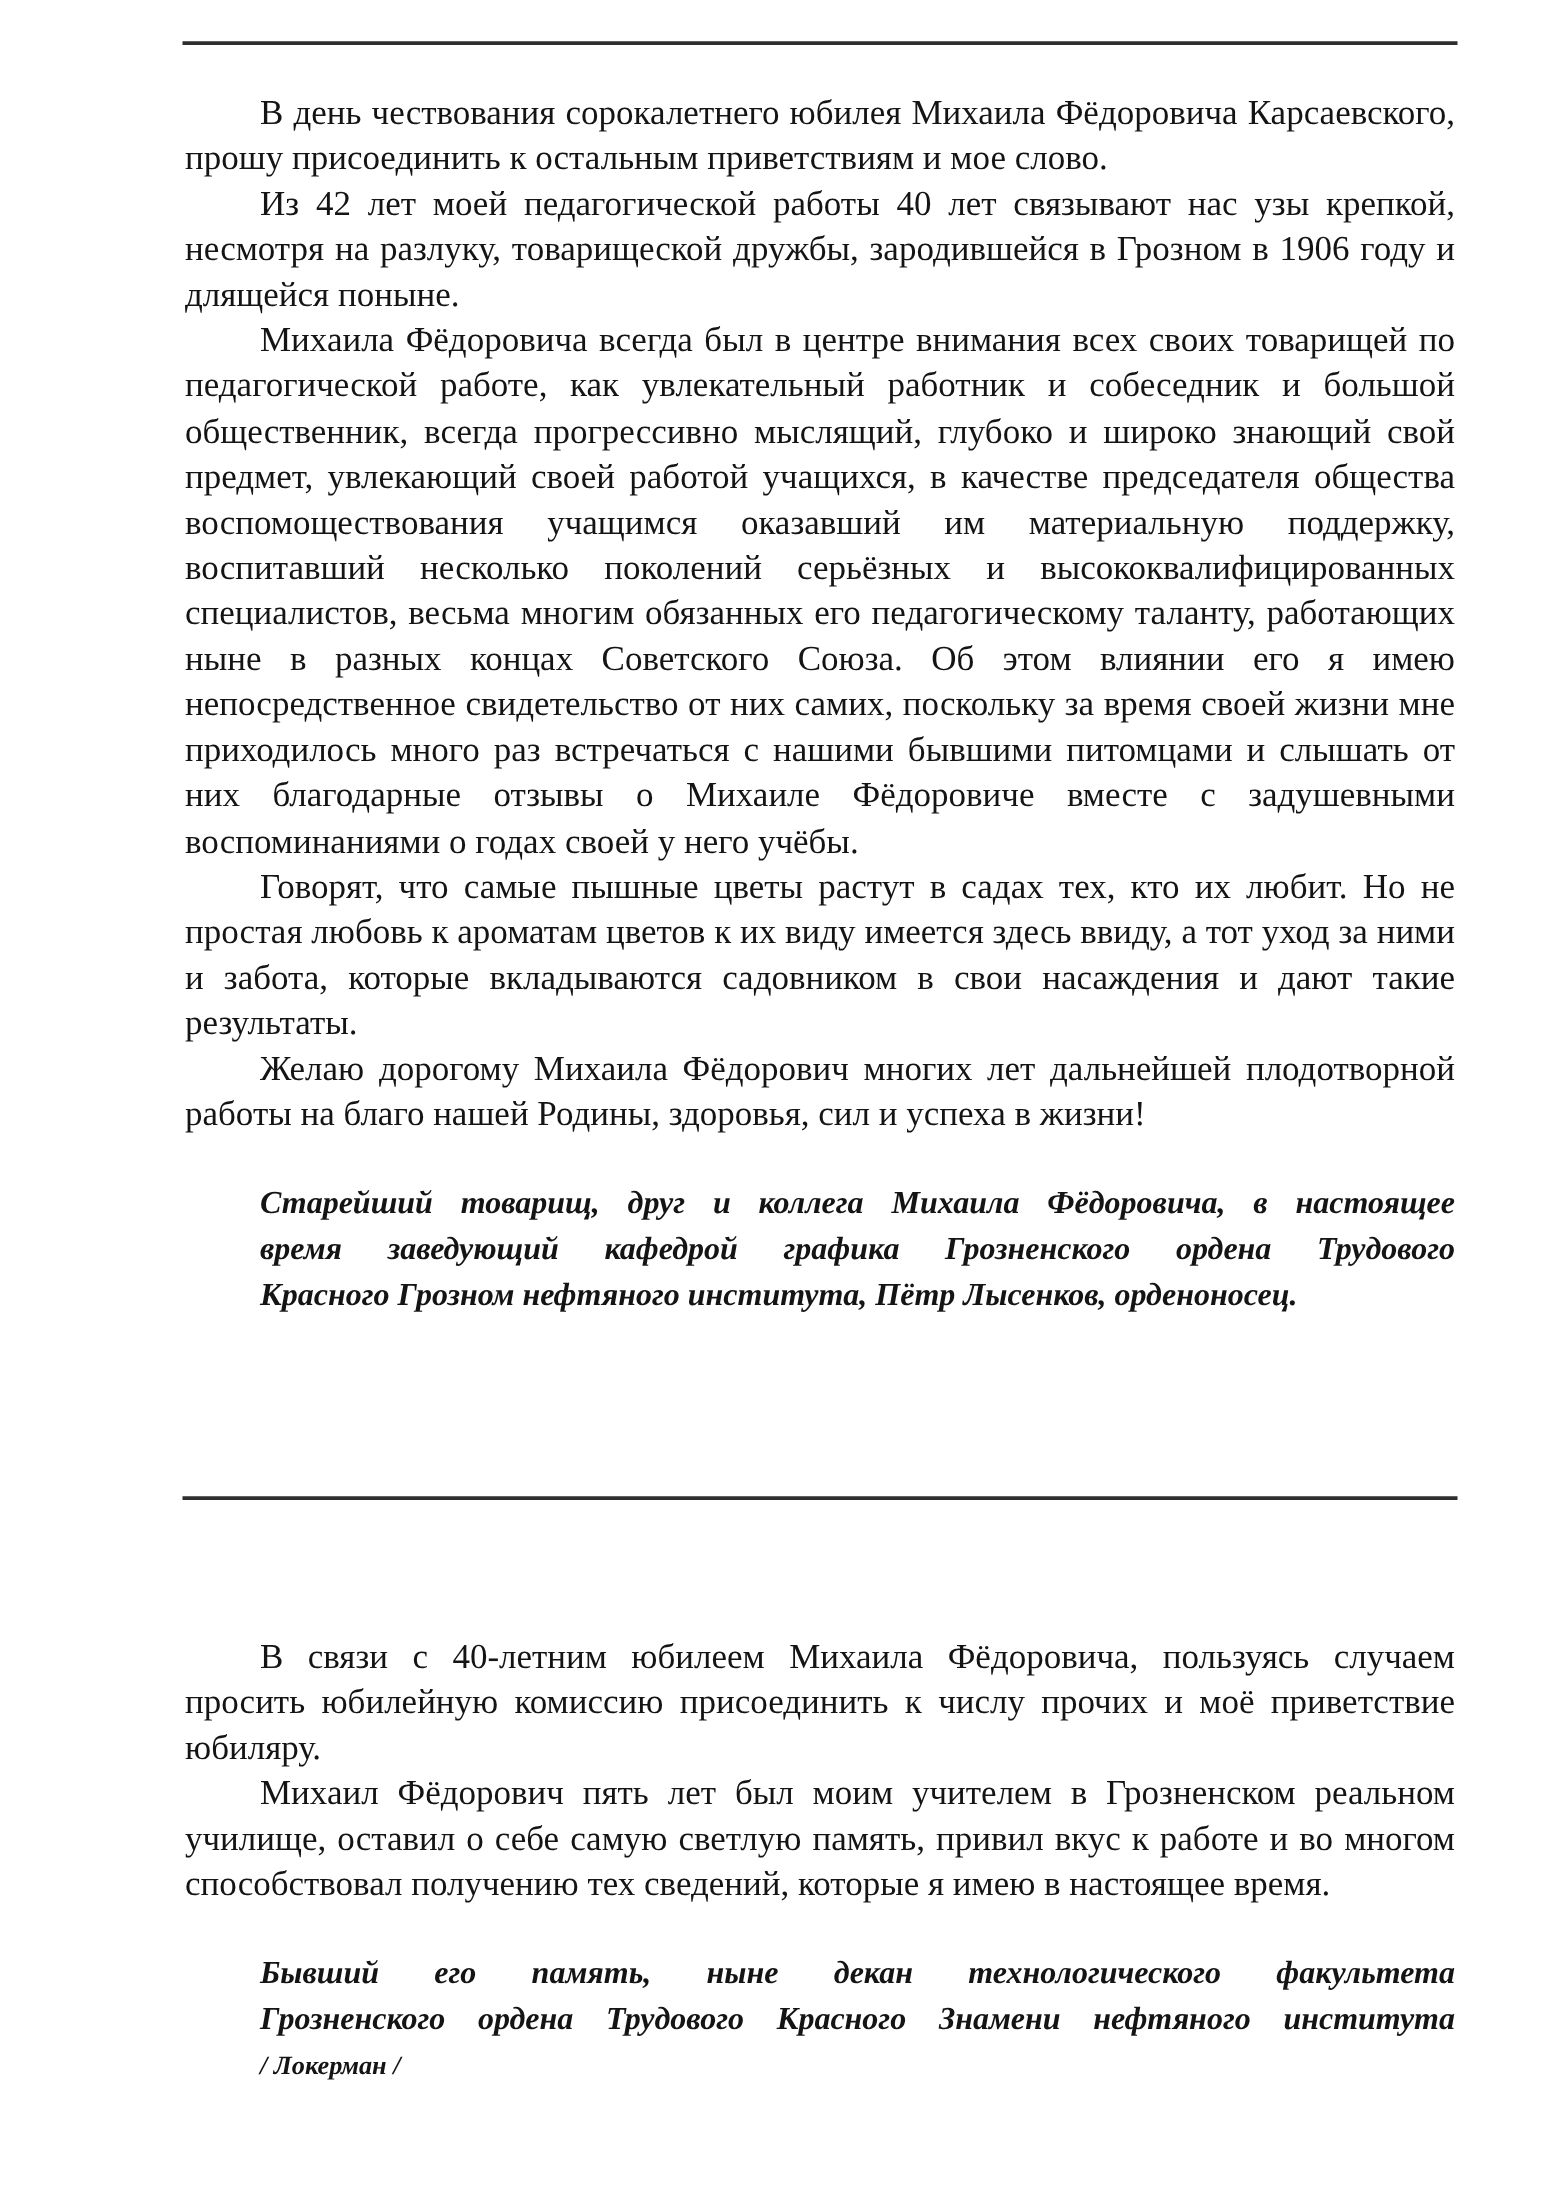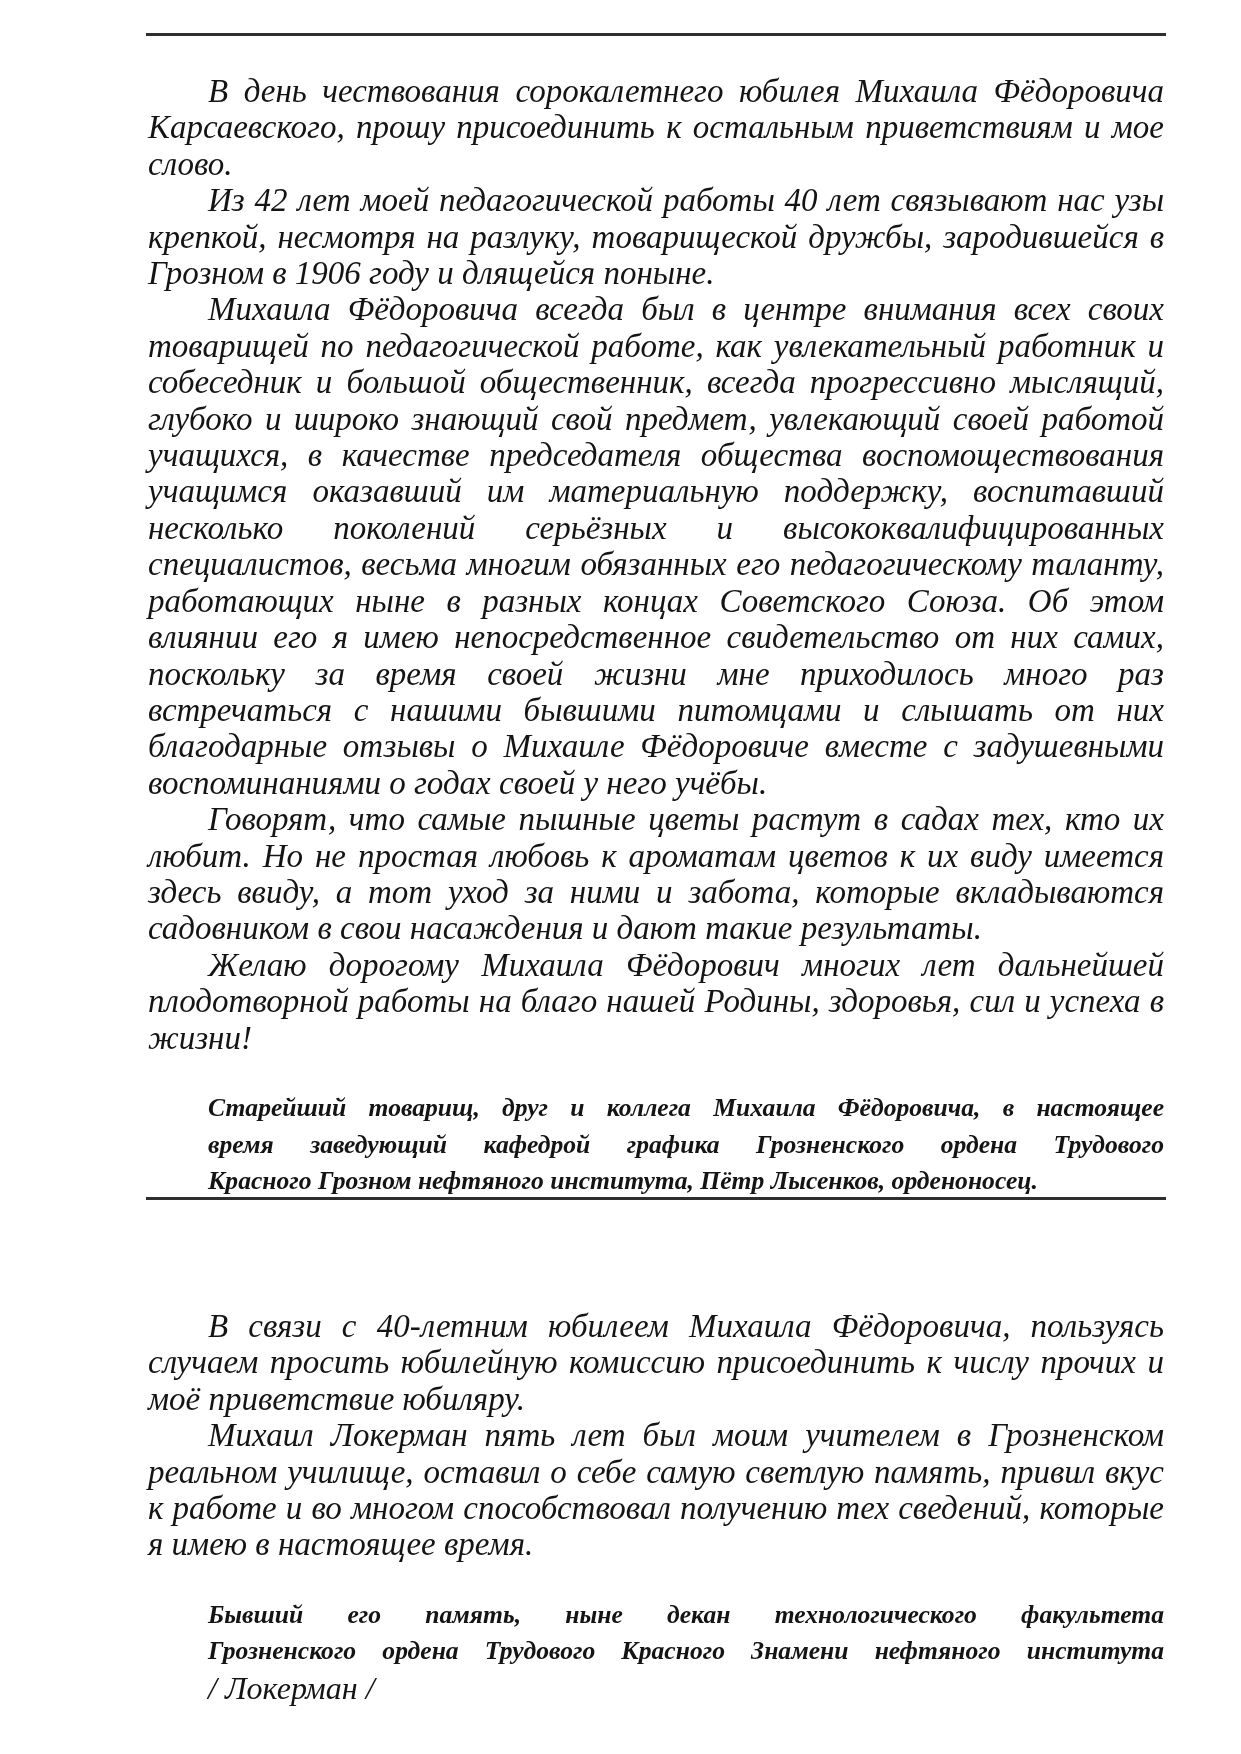--- a/index.html
+++ b/index.html
@@ -28,27 +28,26 @@
   .letter {
     position: absolute;
     left: 148px;
     width: 1016px;
   }
   #letter-1 { top: 73px; }
   #letter-2 { top: 1308px; }
 
   .para {
     margin: 0;
-    font-size: 33px;
+    font-size: 28px;
     line-height: 36.4px;
     text-align: justify;
     text-indent: 60px;
     letter-spacing: 0px;
     word-spacing: 0px;
-    font-style: italic;
   }
 
   .signature {
     margin: 0;
     padding-left: 60px;
     font-size: 25.6px;
     line-height: 36.6px;
     font-weight: bold;
     font-style: italic;
     text-align: justify;
@@ -62,23 +61,23 @@
   .sig-line.last {
     text-align-last: left;
   }
   #sig-1 { margin-top: 34px; }
   #sig-2 { margin-top: 34px; }
 
   .sig-name {
     display: block;
     text-align: right;
     padding-right: 113px;
-    font-weight: normal;
+    font-weight: bold;
     font-style: italic;
-    font-size: 32px;
+    font-size: 21px;
     line-height: 36.6px;
   }
 </style>
 </head>
 <body>
 
 <div class="rule" id="rule-top"></div>
 
 <div class="letter" id="letter-1">
   <p class="para">В день чествования сорокалетнего юбилея Михаила Фёдоровича Карсаевского, прошу присоединить к остальным приветствиям и мое слово.</p>
@@ -91,20 +90,20 @@
     <span class="sig-line">Старейший товарищ, друг и коллега Михаила Фёдоровича, в настоящее</span>
     <span class="sig-line">время заведующий кафедрой графика Грозненского ордена Трудового</span>
     <span class="sig-line last">Красного Грозном нефтяного института, Пётр Лысенков, орденоносец.</span>
   </div>
 </div>
 
 <div class="rule" id="rule-mid"></div>
 
 <div class="letter" id="letter-2">
   <p class="para">В связи с 40-летним юбилеем Михаила Фёдоровича, пользуясь случаем просить юбилейную комиссию присоединить к числу прочих и моё приветствие юбиляру.</p>
-  <p class="para">Михаил Локерман пять лет был моим учителем в Грозненском реальном училище, оставил о себе самую светлую память, привил вкус к работе и во многом способствовал получению тех сведений, которые я имею в настоящее время.</p>
+  <p class="para">Михаил Фёдорович пять лет был моим учителем в Грозненском реальном училище, оставил о себе самую светлую память, привил вкус к работе и во многом способствовал получению тех сведений, которые я имею в настоящее время.</p>
 
   <div class="signature" id="sig-2">
     <span class="sig-line">Бывший его память, ныне декан технологического факультета</span>
     <span class="sig-line">Грозненского ордена Трудового Красного Знамени нефтяного института</span>
     <span class="sig-name">/ Локерман /</span>
   </div>
 </div>
 
 </body></html>

